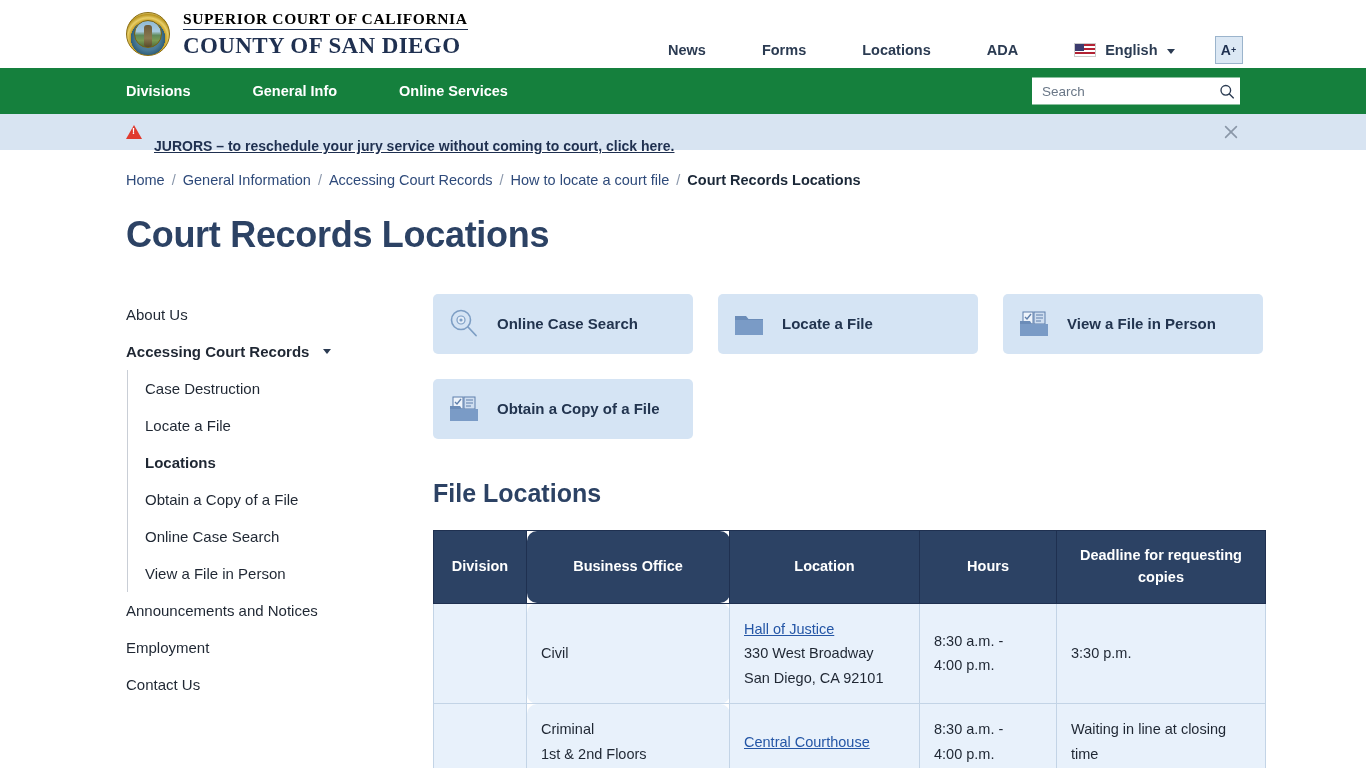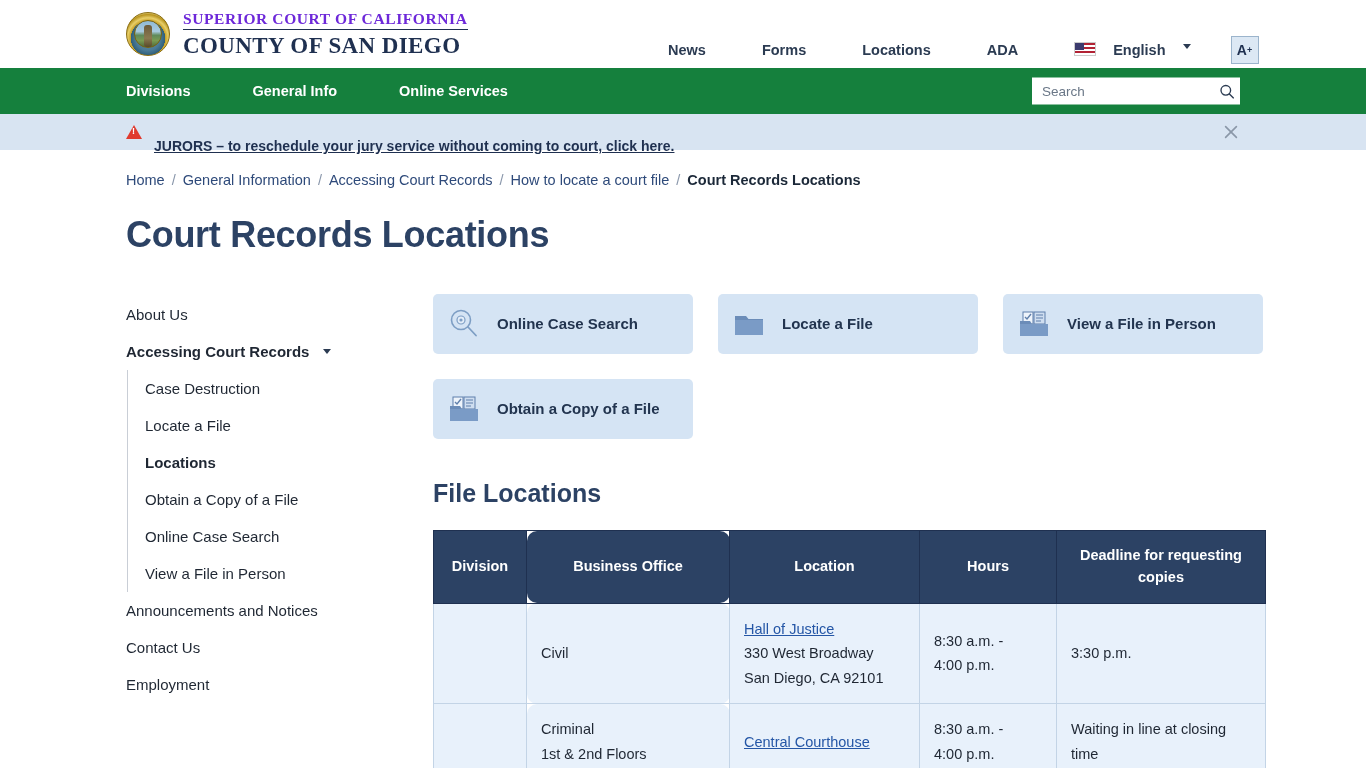--- a/index.html
+++ b/index.html
@@ -40,21 +40,21 @@
     content: ""; position: absolute;
     left: 17px; top: 12px; width: 8px; height: 22px;
     background: linear-gradient(180deg,#6b5a3a 0%, #8a7a50 60%, #5a4a2a 100%);
     border-radius: 3px;
   }
   .brand-text { line-height: 1; }
   .brand-line1 {
     font-family: "Liberation Serif", serif;
     font-size: 15.5px; font-weight: 700;
     letter-spacing: 0.6px;
-    color: #6d28d9;
+    color: #000000;
     padding-bottom: 3px;
     border-bottom: 1.5px solid #1f3050;
     display: inline-block;
   }
   .brand-line2 {
     font-family: "Liberation Serif", serif;
     font-size: 23px; font-weight: 700;
     letter-spacing: 0.4px;
     color: #1f3050;
     margin-top: 4px;
@@ -67,21 +67,21 @@
   }
   .top-nav a {
     color: #2b3b52;
     font-size: 14.5px;
     font-weight: 700;
     text-decoration: none;
     padding: 0 28px;
     white-space: nowrap;
   }
   .lang-select {
-    display: flex; gap: 17px;
+    display: flex; align-items: center; gap: 9px;
     padding: 0 22px 0 28px;
     cursor: pointer;
   }
   .flag {
     width: 22px; height: 14px; flex: 0 0 auto;
     background:
       repeating-linear-gradient(180deg,#b22234 0,#b22234 2px,#ffffff 2px,#ffffff 4px);
     border: 0.5px solid #ccc;
     position: relative;
   }
@@ -371,22 +371,22 @@
     <div class="side-sub">
       <div class="side-item">Case Destruction</div>
       <div class="side-item">Locate a File</div>
       <div class="side-item active">Locations</div>
       <div class="side-item">Obtain a Copy of a File</div>
       <div class="side-item">Online Case Search</div>
       <div class="side-item">View a File in Person</div>
     </div>
 
     <div class="side-item">Announcements and Notices</div>
+    <div class="side-item">Employment</div>
     <div class="side-item">Contact Us</div>
-    <div class="side-item">Employment</div>
   </aside>
 
   <main class="main">
 
     <div class="cards">
 
       <div class="card">
         <svg class="card-icon" viewBox="0 0 34 34">
           <circle cx="14" cy="13" r="9.5" fill="none" stroke="#7d9ec4" stroke-width="1.6"></circle>
           <circle cx="14" cy="13" r="4" fill="#e3edf8" stroke="#7d9ec4" stroke-width="1.2"></circle>

